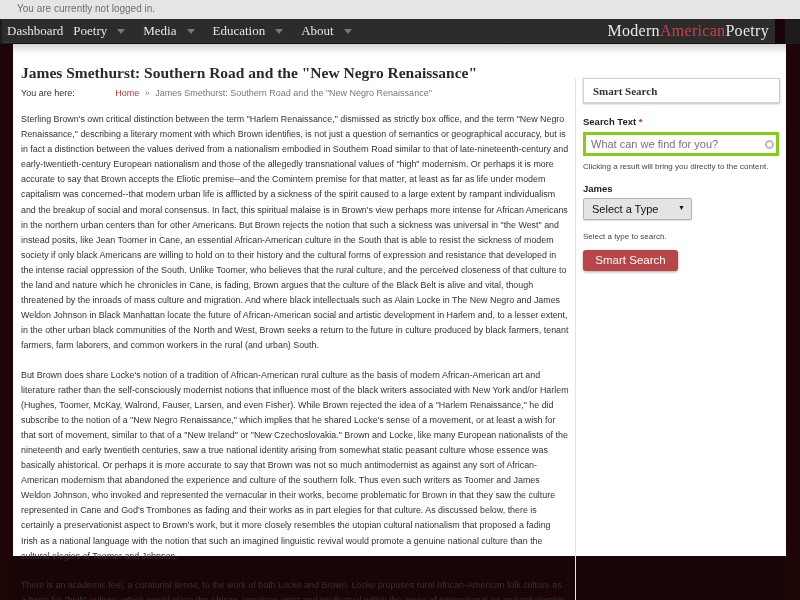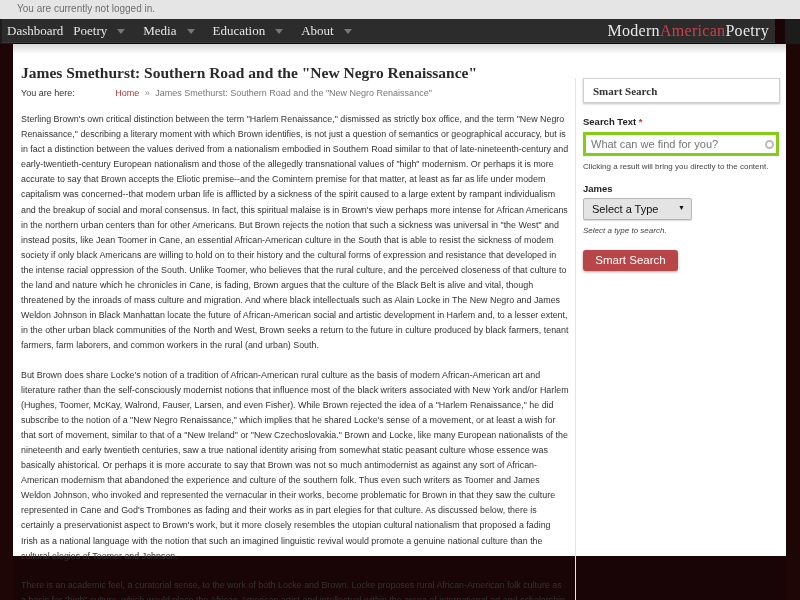--- a/index.html
+++ b/index.html
@@ -101,16 +101,16 @@
       <span class="required">*</span>
     </div>
     <input class="search-input" type="text" placeholder="What can we find for you?" style="">
     <span class="search-spinner"></span>
     <div class="hint" style="top:84px;">Clicking a result will bring you directly to the content.</div>
     <div class="field-label" style="top:105px;">James</div>
     <div class="type-select" style="top:120px;">
       <span>Select a Type</span>
       <span class="type-arrow">▼</span>
     </div>
-    <div class="hint" style="top:148px;font-style:italic;">Select a type to search.</div>
+    <div class="hint" style="top:154px;">Select a type to search.</div>
     <div class="search-button" style="top:172px;">Smart Search</div>
   </aside>
 </div>
 
 </body></html>

